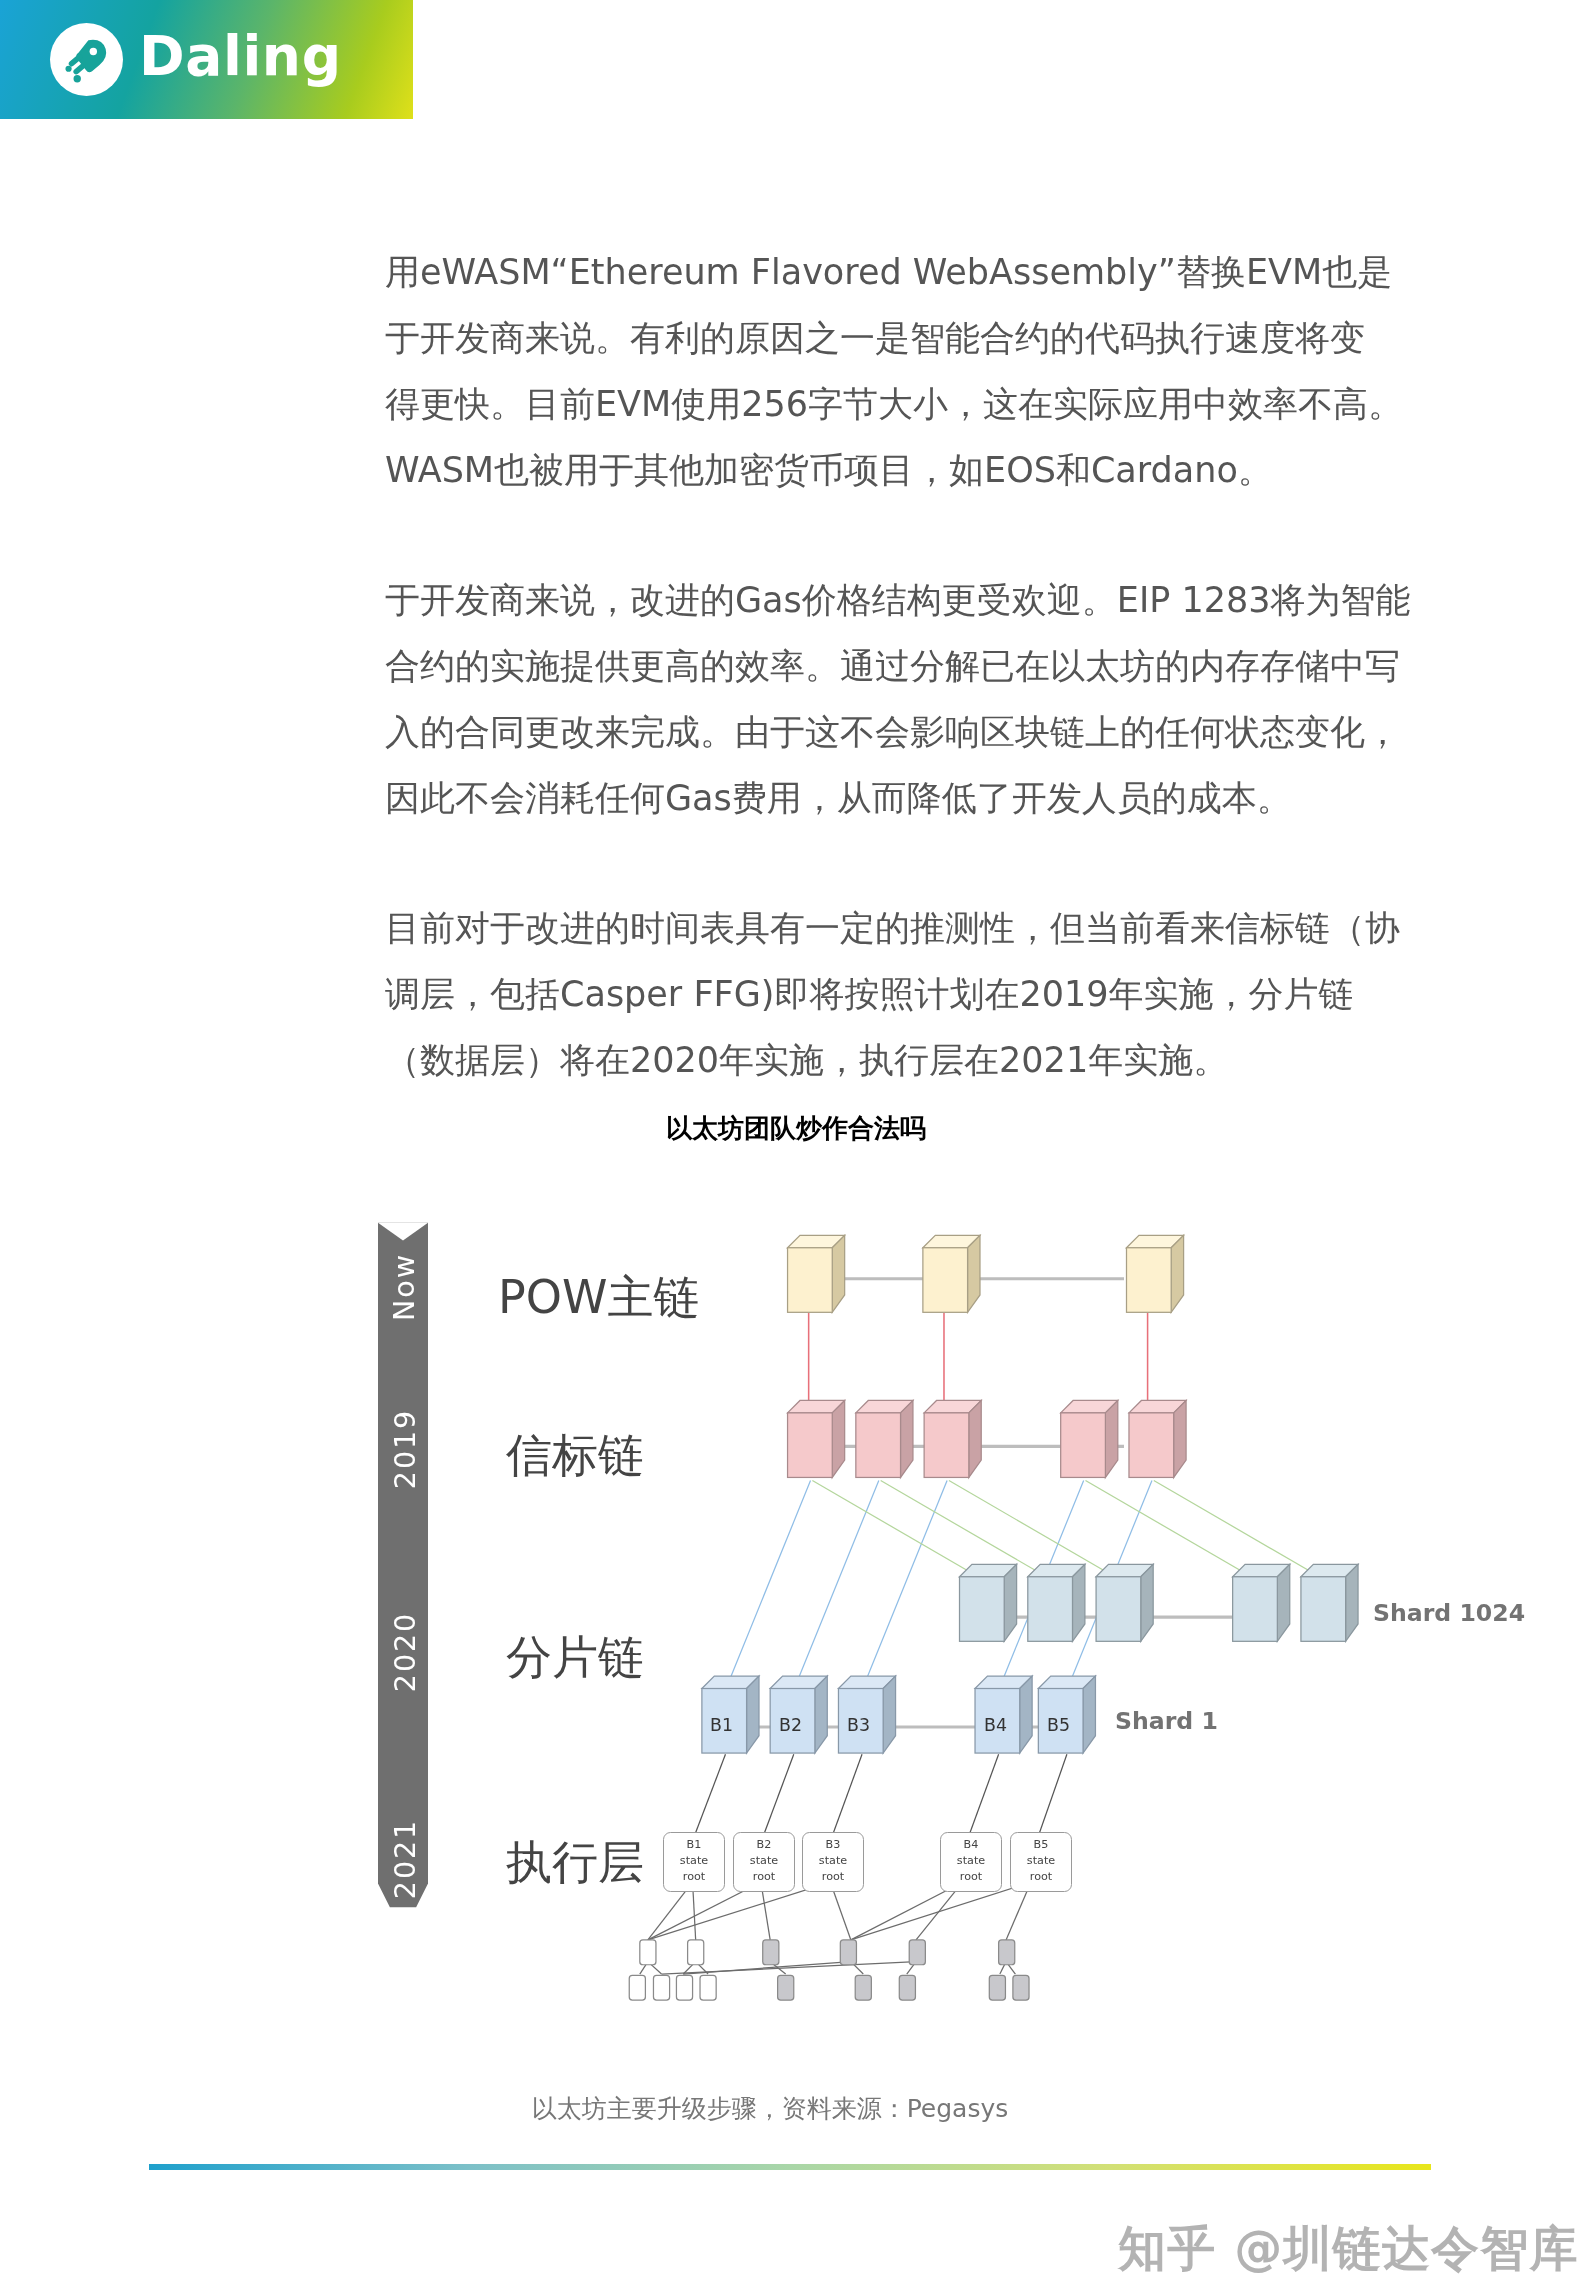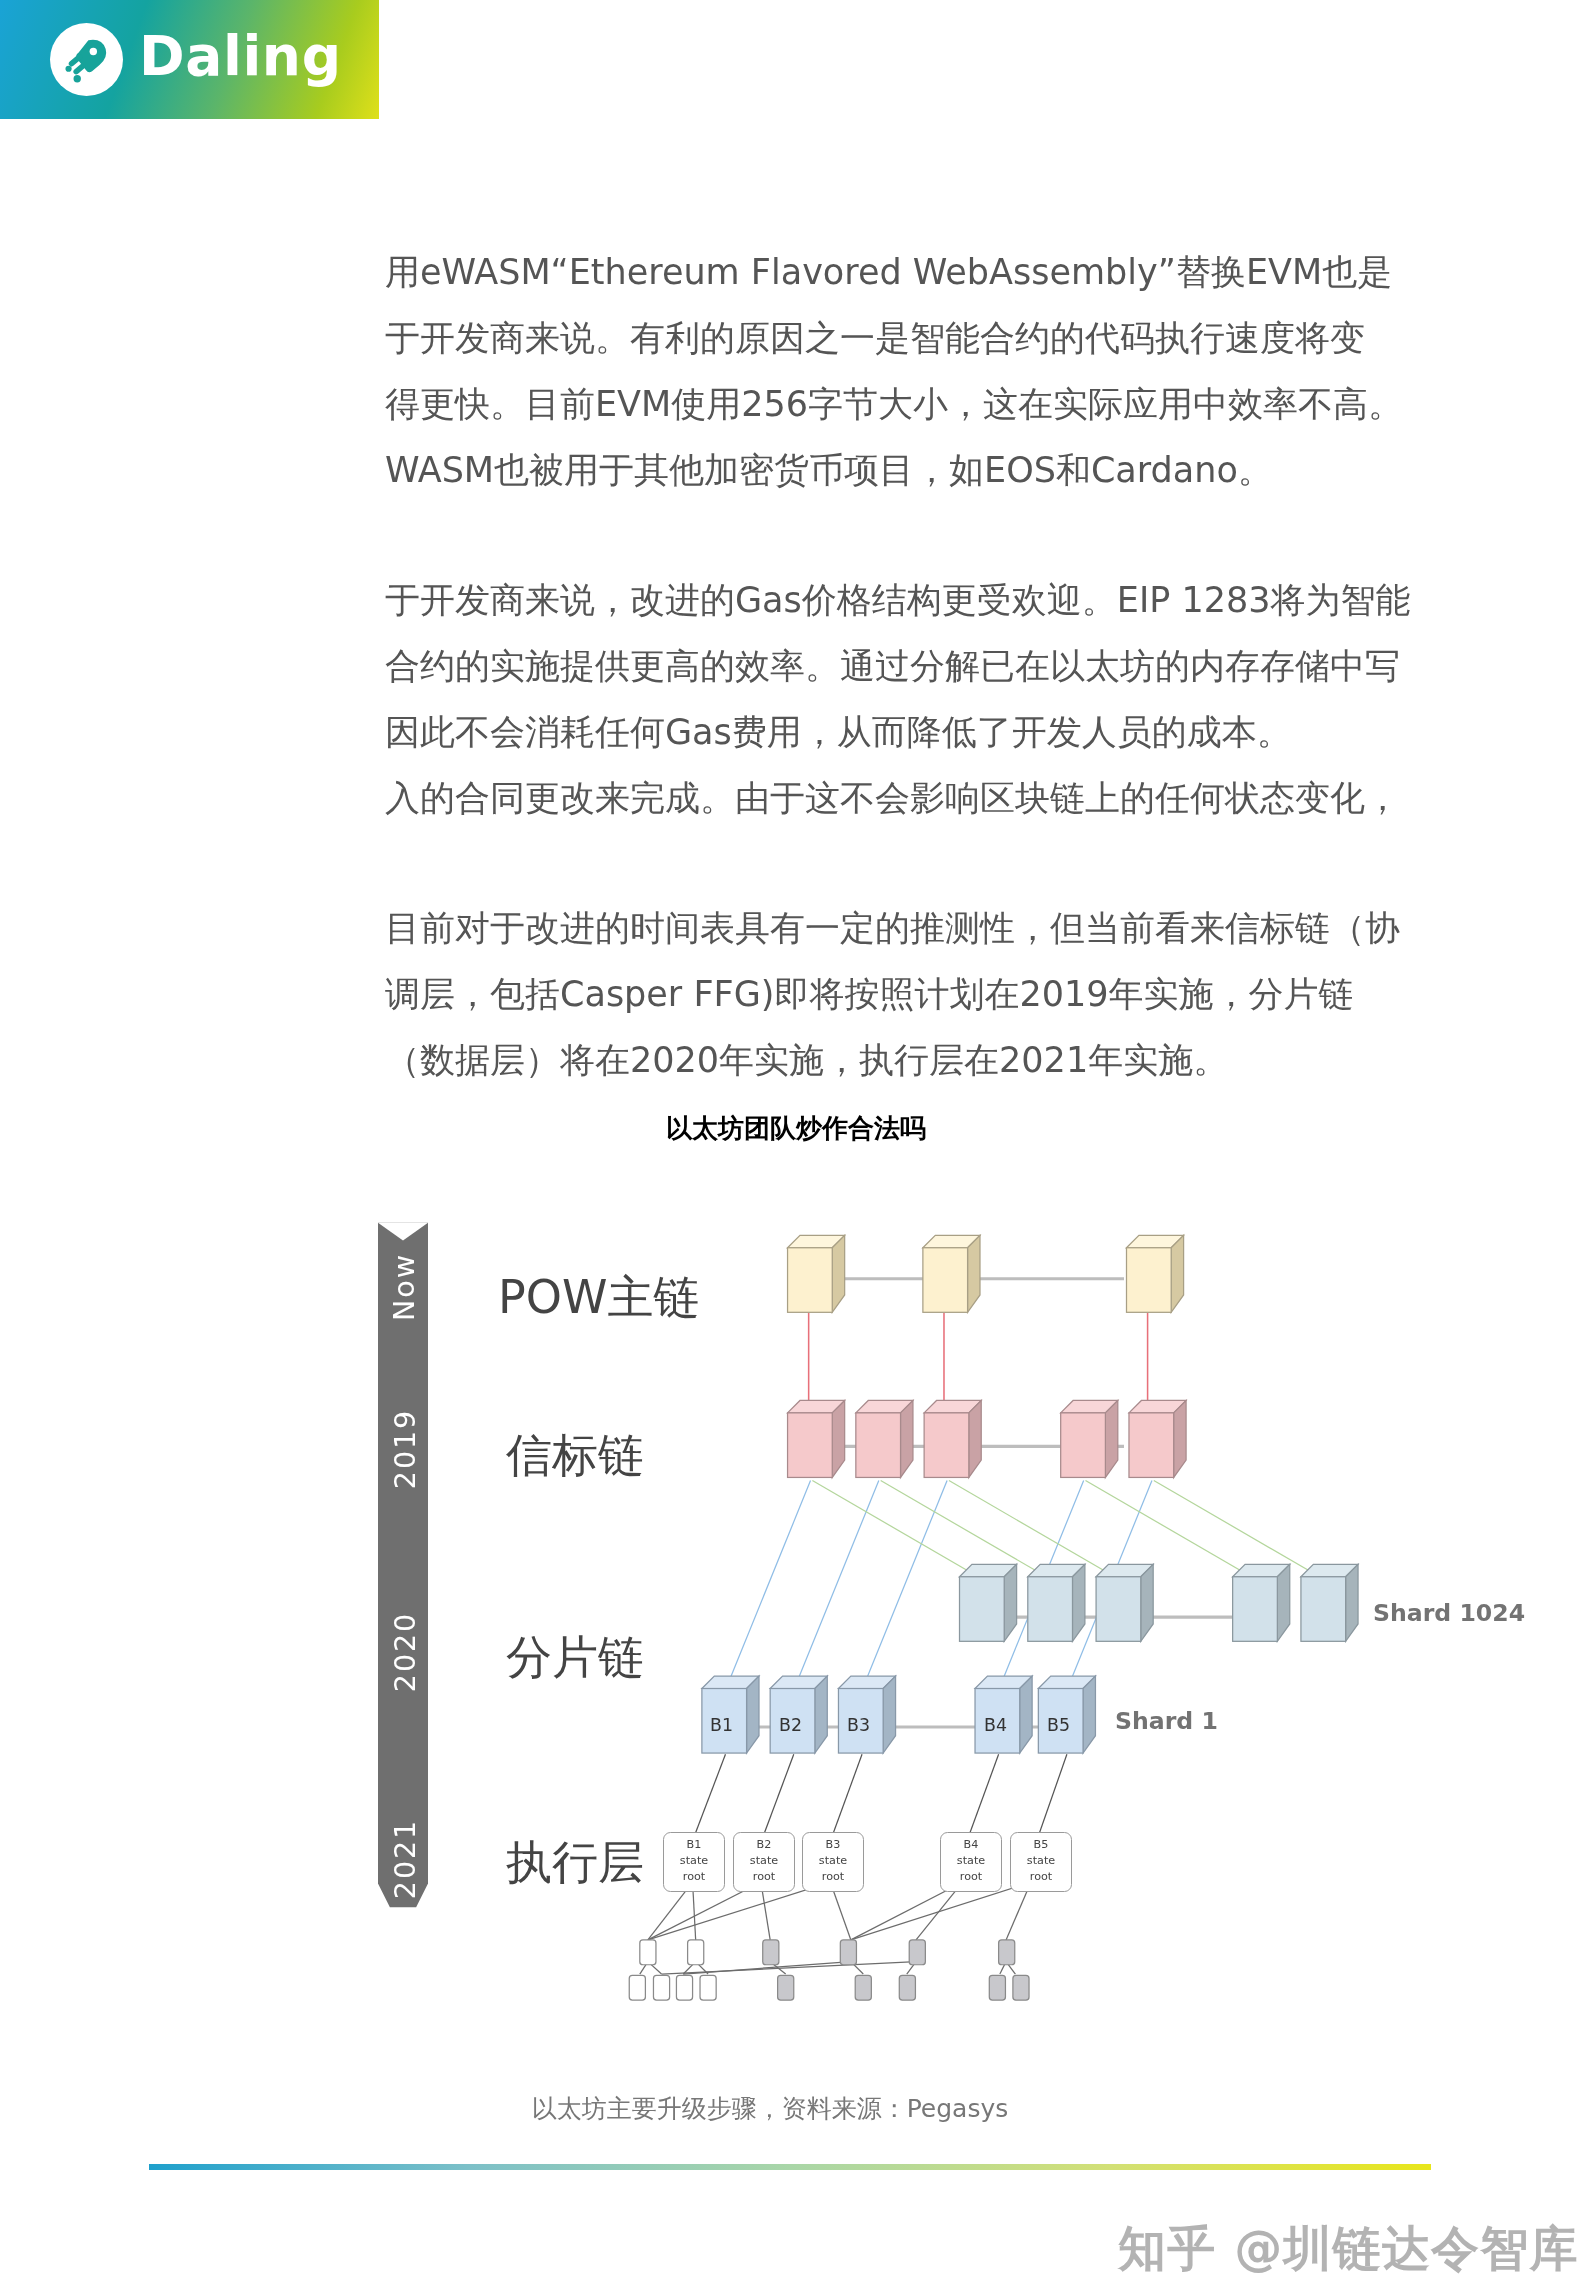--- a/index.html
+++ b/index.html
@@ -1,18 +1,18 @@
 <!DOCTYPE html>
 <html style="font-size:10px"><head>
 <meta charset="utf-8">
 <style>
   html, body { margin:0; padding:0; background:#ffffff; }
   body { width:1590px; height:2295px; position:relative; overflow:hidden;
          font-family:"DejaVu Sans","Liberation Sans",sans-serif; }
-  .logo-band { position:absolute; left:0; top:0; width:379px; height:119px;
+  .logo-band { position:absolute; left:0; top:0; width:413px; height:119px;
     background: linear-gradient(110deg, #1aa3d6 0%, #14a3a0 35%, #5bb56a 60%, #a8cc1e 85%, #dfe01a 100%); }
   .logo-circle { position:absolute; left:50px; top:23px; width:73px; height:73px; border-radius:50%; background:#fff; }
   .logo-text { position:absolute; left:139px; top:23.6px; font-size:55px; font-weight:bold; color:#fff;
     font-family:"DejaVu Sans","Liberation Sans",sans-serif; letter-spacing:0.6px; }
   .para { position:absolute; left:385px; width:1068px; color:#555555; font-size:35px; line-height:66px;
     font-family:"DejaVu Sans","Liberation Sans",sans-serif; letter-spacing:0px; }
   .para .ln { display:block; white-space:nowrap; }
   .heading { position:absolute; left:666px; top:1111px; font-size:26px; font-weight:bold; color:#000;
     font-family:"DejaVu Sans","Liberation Sans",sans-serif; }
   .timeline { position:absolute; left:380px; top:1208px; width:50px; height:714px; }
@@ -51,22 +51,22 @@
 
 <div class="para" style="top:239px;">
   <span class="ln">用eWASM“Ethereum Flavored WebAssembly”替换EVM也是</span>
   <span class="ln">于开发商来说。有利的原因之一是智能合约的代码执行速度将变</span>
   <span class="ln">得更快。目前EVM使用256字节大小，这在实际应用中效率不高。</span>
   <span class="ln">WASM也被用于其他加密货币项目，如EOS和Cardano。</span>
 </div>
 <div class="para" style="top:567px;">
   <span class="ln">于开发商来说，改进的Gas价格结构更受欢迎。EIP 1283将为智能</span>
   <span class="ln">合约的实施提供更高的效率。通过分解已在以太坊的内存存储中写</span>
+  <span class="ln">入的合同更改来完成。由于这不会影响区块链上的任何状态变化，</span>
   <span class="ln">因此不会消耗任何Gas费用，从而降低了开发人员的成本。</span>
-  <span class="ln">入的合同更改来完成。由于这不会影响区块链上的任何状态变化，</span>
 </div>
 <div class="para" style="top:895px;">
   <span class="ln">目前对于改进的时间表具有一定的推测性，但当前看来信标链（协</span>
   <span class="ln">调层，包括Casper FFG)即将按照计划在2019年实施，分片链</span>
   <span class="ln">（数据层）将在2020年实施，执行层在2021年实施。</span>
 </div>
 
 <div class="heading">以太坊团队炒作合法吗</div>
 
 <svg class="timeline" style="left:378px; top:1208px;" width="52" height="714" viewBox="0 0 84 1150">

